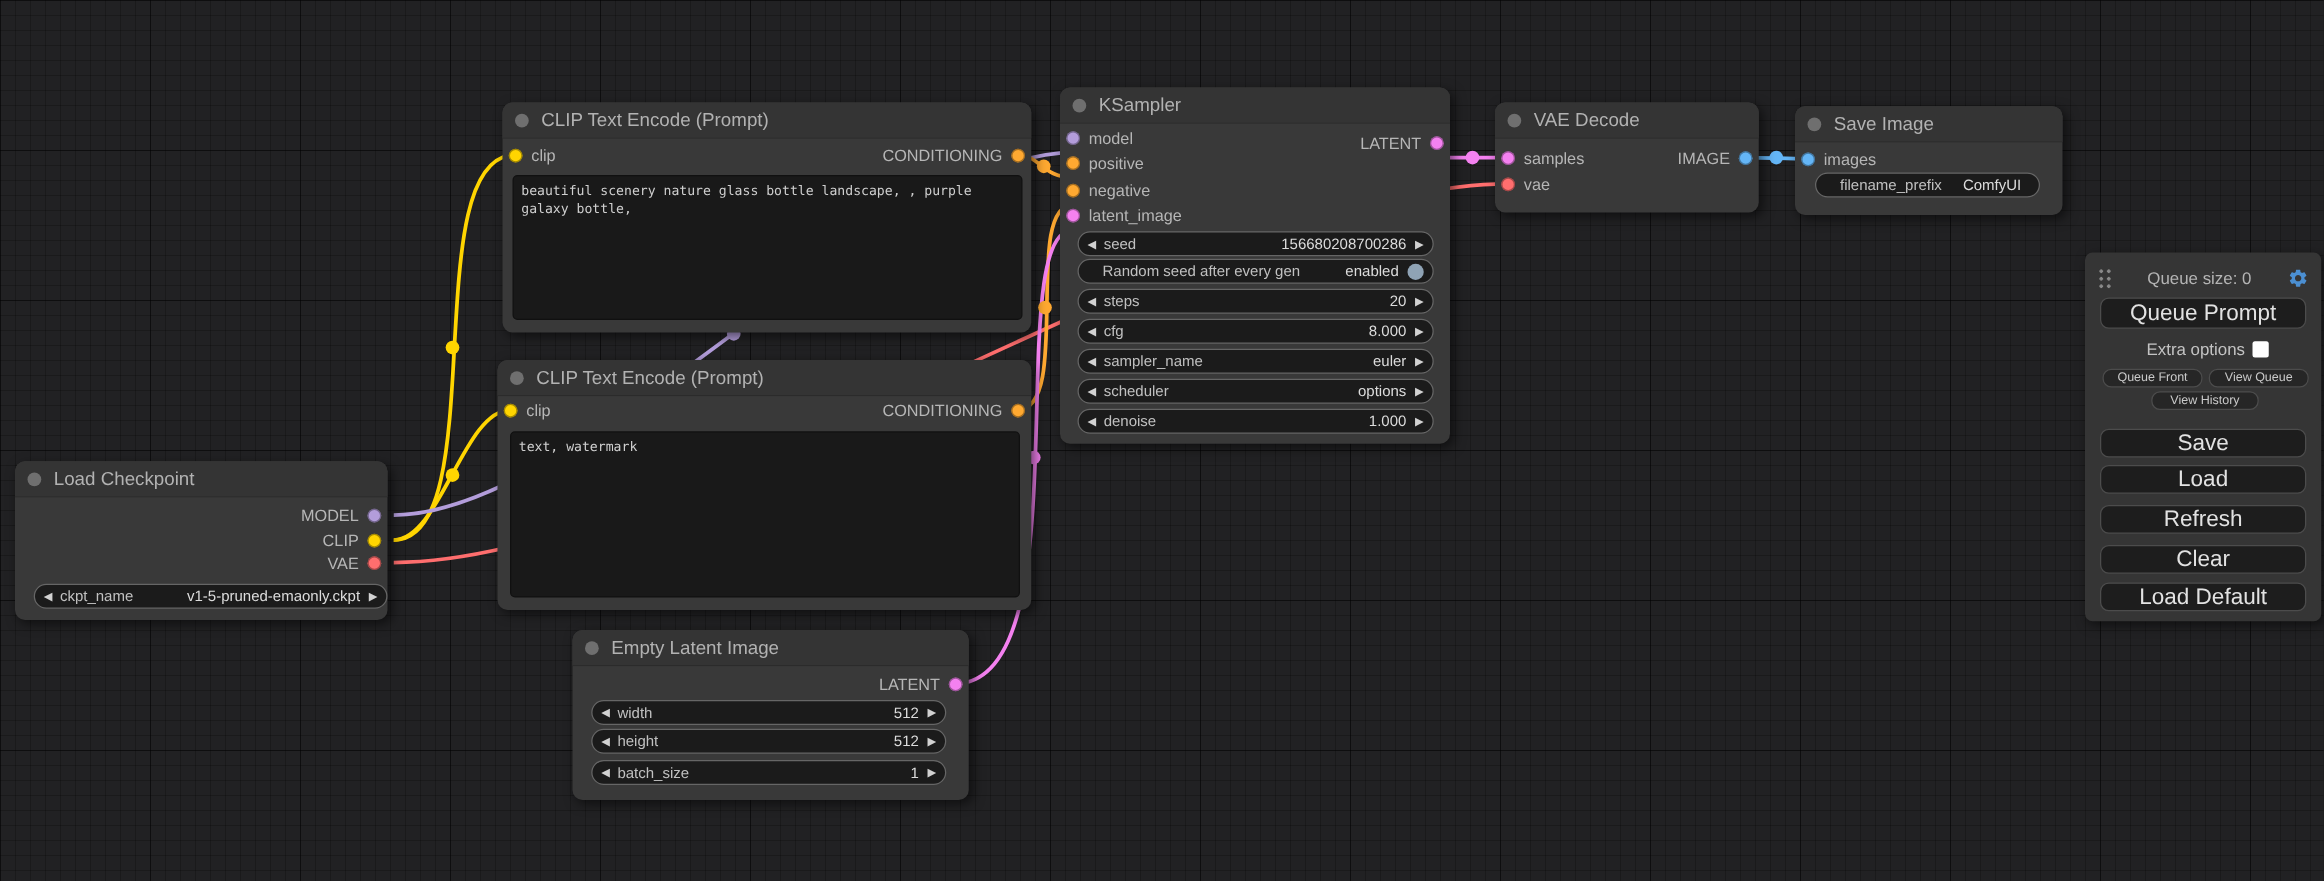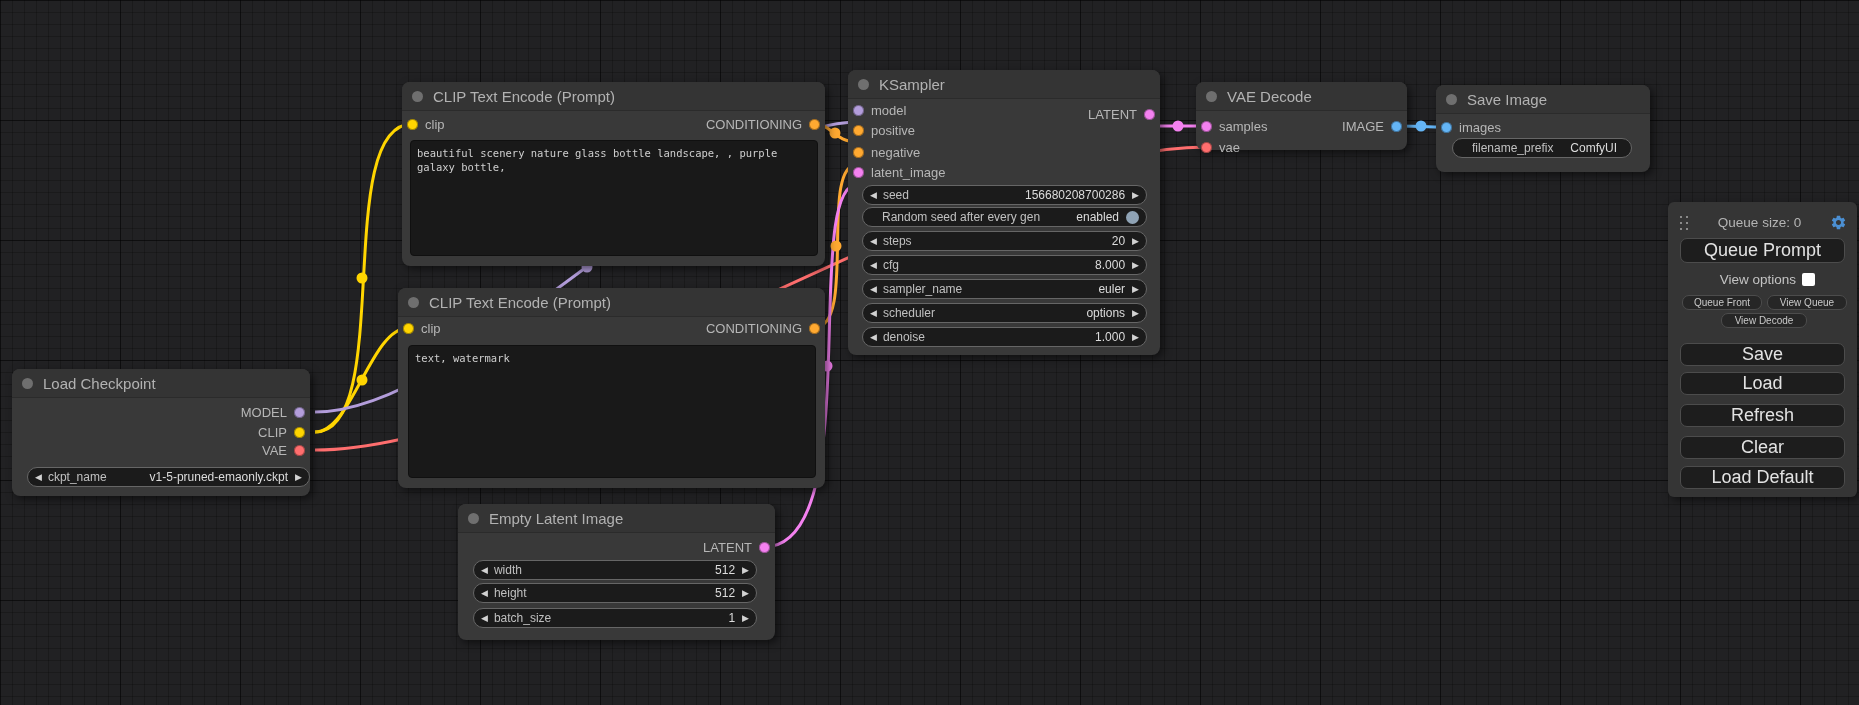--- a/index.html
+++ b/index.html
@@ -54,21 +54,21 @@
     position: absolute; background: #191919; border: 1px solid #101010; border-radius: 4px;
     color: #cfcfcf; font-family: "DejaVu Sans Mono", monospace; font-size: 10.5px; line-height: 14px;
     padding: 5px 6px; resize: none; overflow: hidden; outline: none;
   }
 
   
   #node-load-checkpoint { left: 12px;  top: 369px; width: 298px; height: 127px; }
   #node-clip-positive   { left: 402px; top: 82px;  width: 423px; height: 184px; }
   #node-clip-negative   { left: 398px; top: 288px; width: 427px; height: 200px; }
   #node-ksampler        { left: 848px; top: 70px;  width: 312px; height: 285px; }
-  #node-vae-decode      { left: 1196px;top: 82px;  width: 211px; height: 68px; }
+  #node-vae-decode      { left: 1196px;top: 82px;  width: 211px; height: 88px; }
   #node-save-image      { left: 1436px;top: 85px;  width: 214px; height: 87px; }
   #node-empty-latent    { left: 458px; top: 504px; width: 317px; height: 136px; }
 
   
   #queue-menu {
     position: absolute; left: 1668px; top: 202px; width: 189px; height: 295px;
     background: #353535; border-radius: 6px; box-shadow: 3px 3px 9px rgba(0,0,0,0.55);
   }
   .menu-header { position: absolute; left: 0; right: 0; top: 9px; height: 22px; display: flex; align-items: center; padding: 0 10px; }
   .drag-handle {
@@ -324,27 +324,27 @@
       <span class="drag-handle"></span>
       <span class="queue-size">Queue size: 0</span>
       <svg class="gear" viewBox="0 0 24 24">
         <path d="M19.14,12.94c0.04-0.3,0.06-0.61,0.06-0.94c0-0.32-0.02-0.64-0.07-0.94l2.03-1.58c0.18-0.14,0.23-0.41,0.12-0.61l-1.92-3.32c-0.12-0.22-0.37-0.29-0.59-0.22l-2.39,0.96c-0.5-0.38-1.03-0.7-1.62-0.94L14.4,2.81c-0.04-0.24-0.24-0.41-0.48-0.41h-3.84c-0.24,0-0.43,0.17-0.47,0.41L9.25,5.35C8.66,5.59,8.12,5.92,7.63,6.29L5.24,5.33c-0.22-0.08-0.47,0-0.59,0.22L2.74,8.87C2.62,9.08,2.66,9.34,2.86,9.48l2.03,1.58C4.84,11.36,4.8,11.69,4.8,12s0.02,0.64,0.07,0.94l-2.03,1.58c-0.18,0.14-0.23,0.41-0.12,0.61l1.92,3.32c0.12,0.22,0.37,0.29,0.59,0.22l2.39-0.96c0.5,0.38,1.03,0.7,1.62,0.94l0.36,2.54c0.05,0.24,0.24,0.41,0.48,0.41h3.84c0.24,0,0.44-0.17,0.47-0.41l0.36-2.54c0.59-0.24,1.13-0.56,1.62-0.94l2.39,0.96c0.22,0.08,0.47,0,0.59-0.22l1.92-3.32c0.12-0.22,0.07-0.47-0.12-0.61L19.14,12.94z M12,15.6c-1.98,0-3.6-1.62-3.6-3.6s1.62-3.6,3.6-3.6s3.6,1.62,3.6,3.6S13.98,15.6,12,15.6z" fill="#4B8FD2"></path>
       </svg>
     </div>
 
     <div class="menu-btn big" style="top:36px; height:25px">Queue Prompt</div>
 
     <div class="extra-options">
-      <span>View options</span>
+      <span>Extra options</span>
       <span class="checkbox"></span>
     </div>
 
     <div class="menu-btn small" style="left:14px; top:93px; width:80px">Queue Front</div>
     <div class="menu-btn small" style="left:99px; top:93px; width:80px">View Queue</div>
-    <div class="menu-btn small" style="left:53px; top:111px; width:86px">View Decode</div>
+    <div class="menu-btn small" style="left:53px; top:111px; width:86px">View History</div>
 
     <div class="menu-btn big" style="top:141px">Save</div>
     <div class="menu-btn big" style="top:170px">Load</div>
     <div class="menu-btn big" style="top:202px">Refresh</div>
     <div class="menu-btn big" style="top:234px">Clear</div>
     <div class="menu-btn big" style="top:264px">Load Default</div>
   </div>
 
 </div>
 

